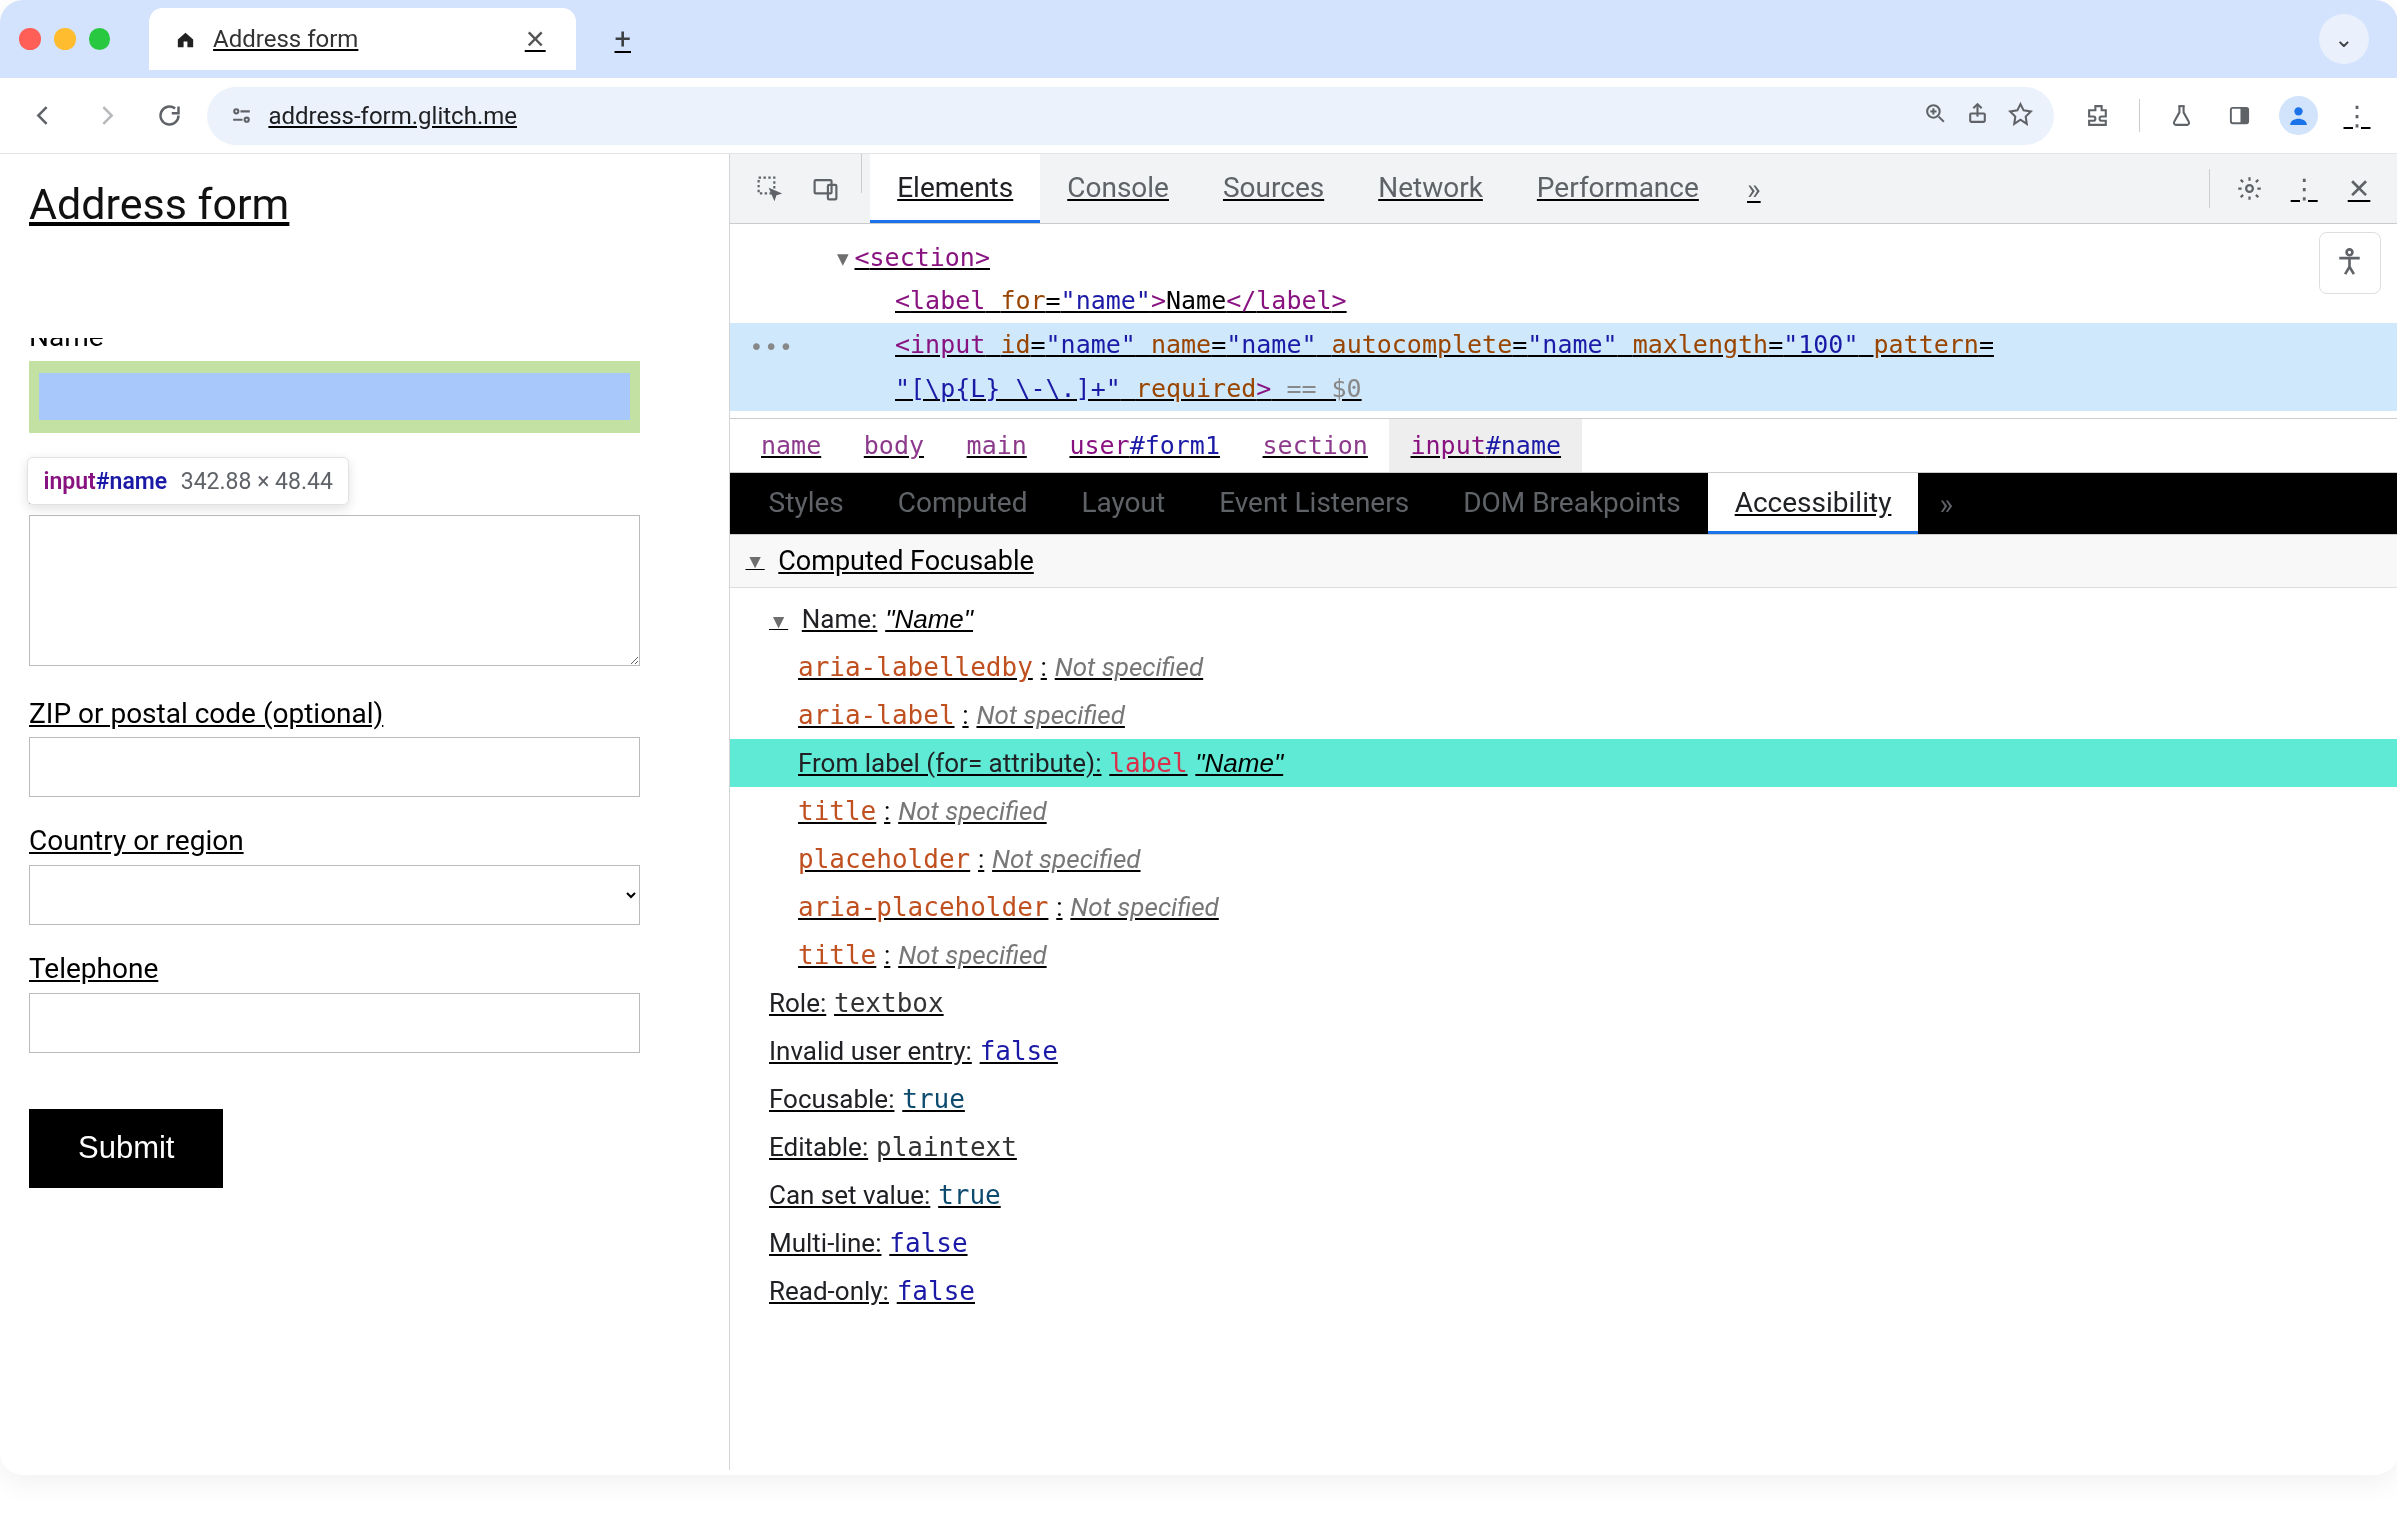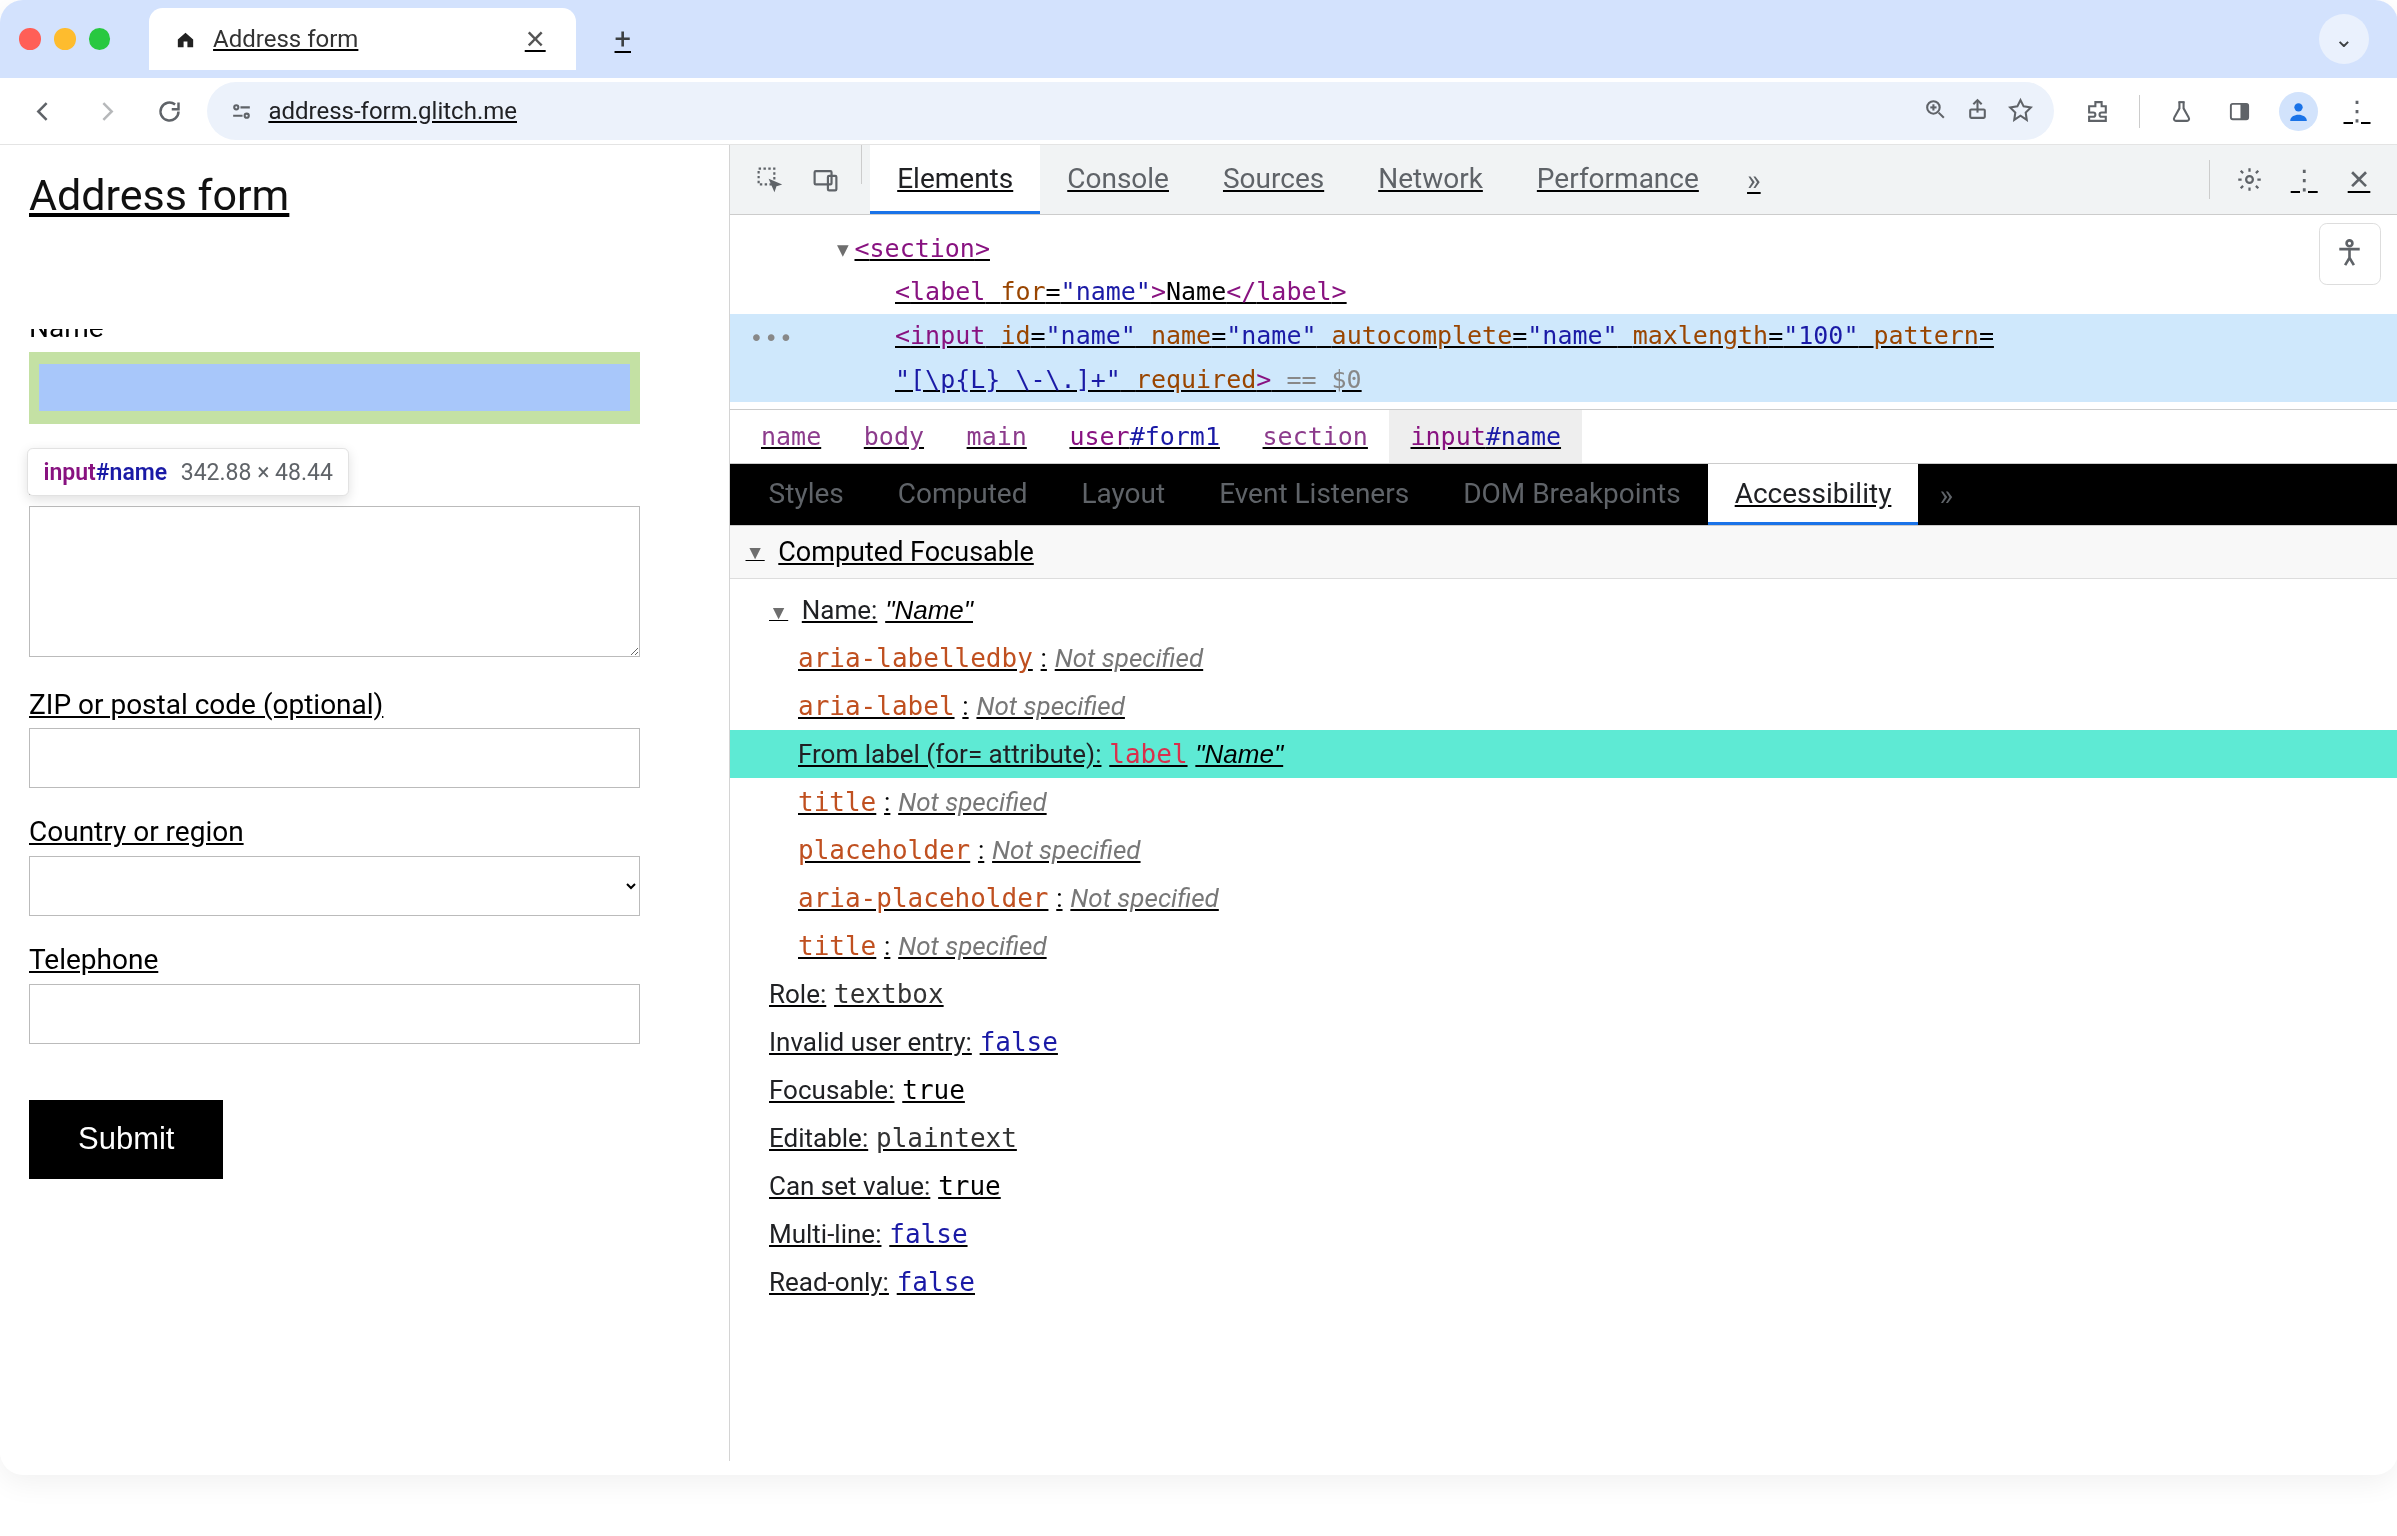--- a/index.html
+++ b/index.html
@@ -61,21 +61,21 @@
     position: absolute;
     right: 29px;
     width: 50px; height: 50px;
     border-radius: 50%;
     background: #eaf1fd;
     display: flex; align-items: center; justify-content: center;
     font-size: 23px; color: #3c4043;
   }
   
   .addr-row {
-    height: 67px;
+    height: 76px;
     background: #fff;
     border-bottom: 1px solid #e4e4e4;
     display: flex;
     align-items: center;
     padding: 0 17.5px;
     gap: 11px;
   }
   .nav-btn {
     width: 52px; height: 52px;
     display: flex; align-items: center; justify-content: center;
@@ -351,21 +351,21 @@
   .acc-row.indent1 { padding-left: 68px; }
   .acc-row.sel-row {
     background: #5eead4;
     margin: 0;
   }
   .prop-mono { font-family: Menlo, Consolas, monospace; color: #c05020; }
   .prop-key { color: #202124; }
   .not-spec { font-style: italic; color: #777; }
   .name-val { font-style: italic; font-family: -apple-system, sans-serif; }
   .tok-label { color: #d9304c; font-family: Menlo, Consolas, monospace; }
-  .bool-t { color: #000000; font-family: Menlo, Consolas, monospace; }
+  .bool-t { color: #0c4a6e; font-family: Menlo, Consolas, monospace; }
   .bool-f { color: #1a1aa6; font-family: Menlo, Consolas, monospace; }
   .role-val, .plain-mono { font-family: Menlo, Consolas, monospace; color: #333; }
 </style>
 </head>
 <body>
 
 <div class="window">
 
   <div class="tab-strip">
     <div class="traffic">

